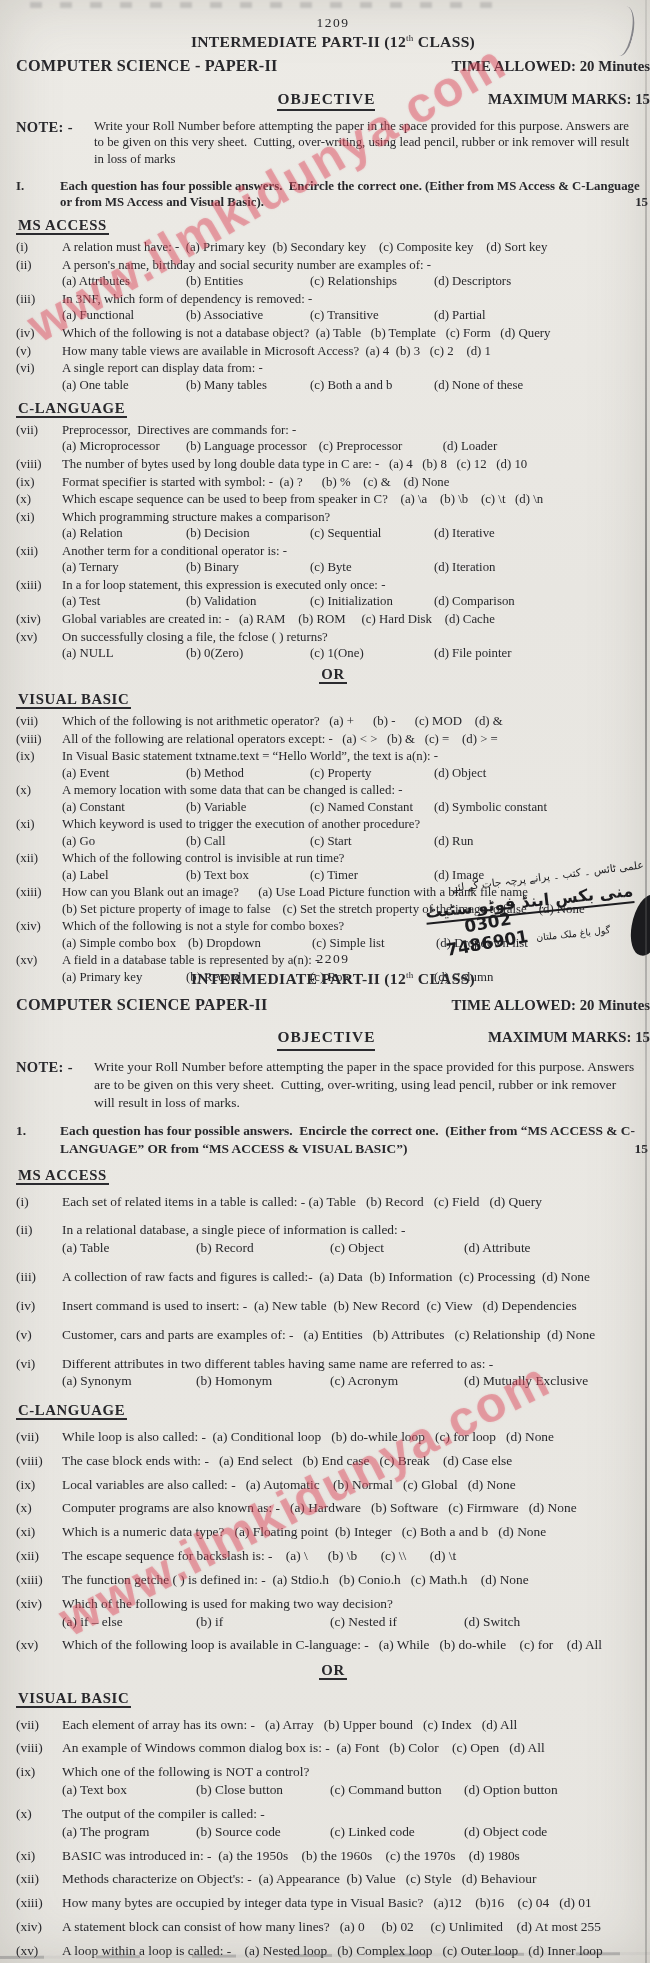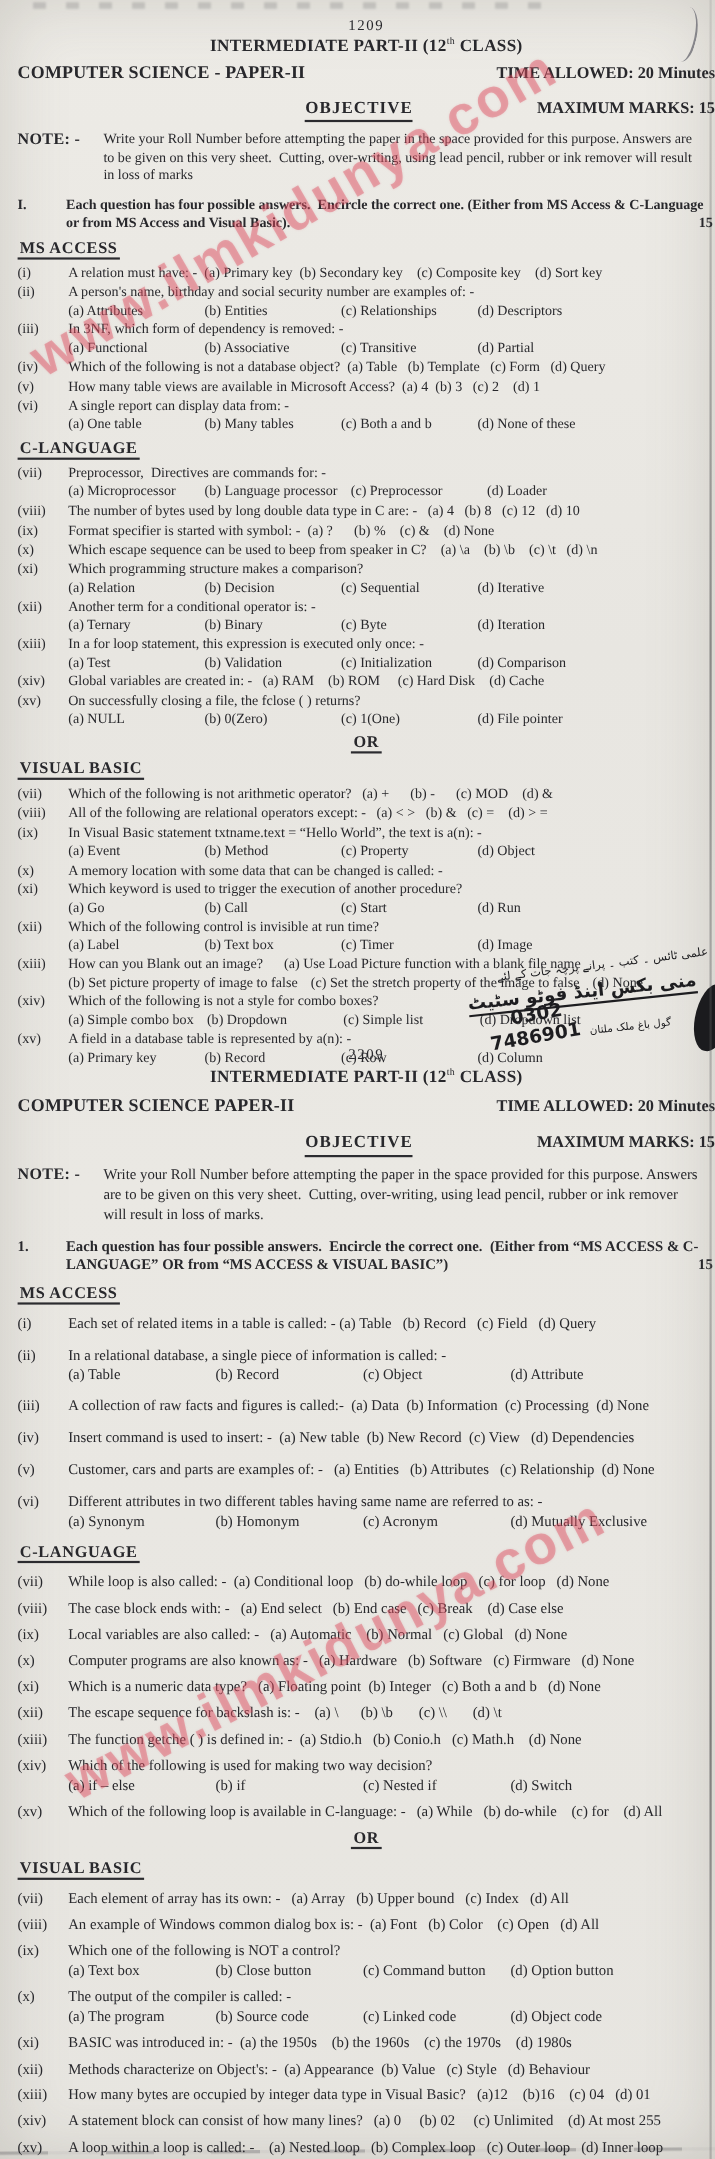--- a/index.html
+++ b/index.html
@@ -279,20 +279,26 @@
               <span>(b) Method</span>
               <span>(c) Property</span>
               <span>(d) Object</span>
             </div>
           </div>
         </div>
         <div class="q-row">
           <span class="q-num">(x)</span>
           <div class="q-body">
             <div class="q-text">A memory location with some data that can be changed is called: -</div>
+            <div class="q-opts">
+              <span>(a) Constant</span>
+              <span>(b) Variable</span>
+              <span>(c) Named Constant</span>
+              <span>(d) Symbolic constant</span>
+            </div>
           </div>
         </div>
         <div class="q-row">
           <span class="q-num">(xi)</span>
           <div class="q-body">
             <div class="q-text">Which keyword is used to trigger the execution of another procedure?</div>
             <div class="q-opts">
               <span>(a) Go</span>
               <span>(b) Call</span>
               <span>(c) Start</span>

